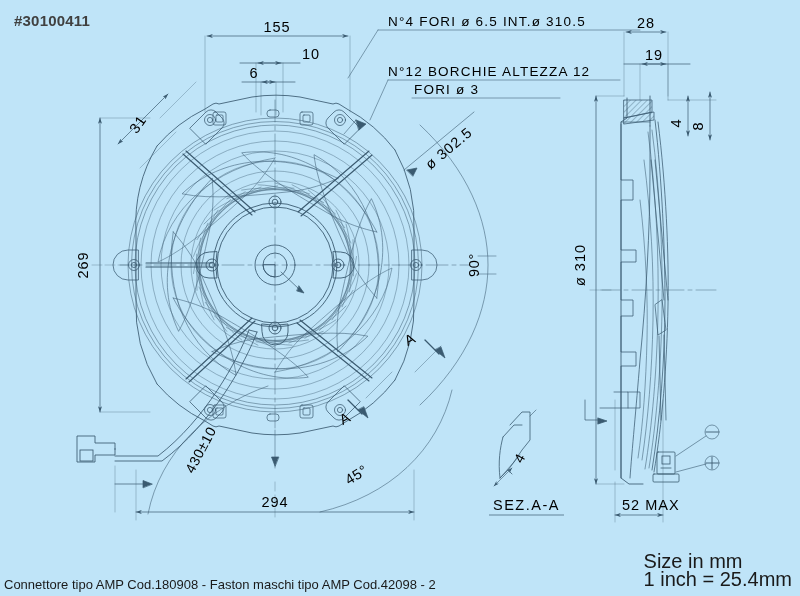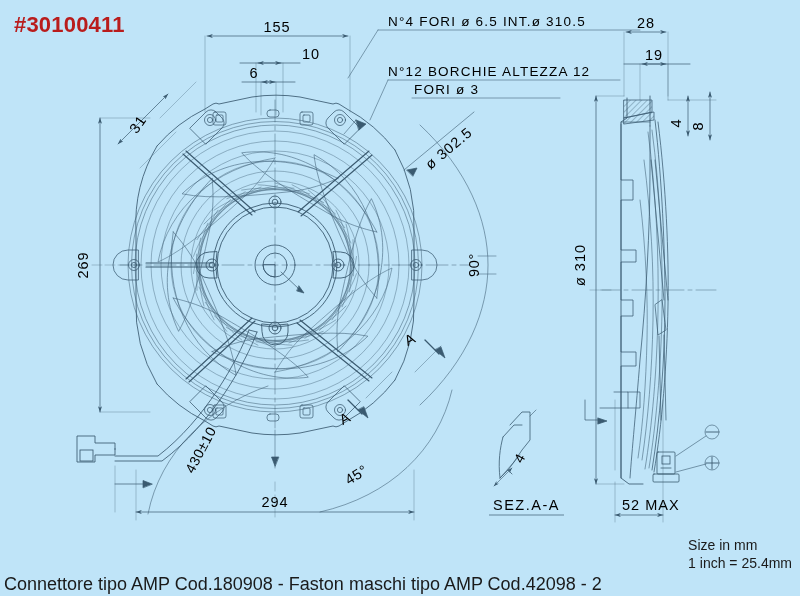--- a/index.html
+++ b/index.html
@@ -18,44 +18,44 @@
     position: absolute;
     left: 0; top: 0;
     width: 800px;
     height: 596px;
   }
   .part-no {
     position: absolute;
     left: 14px;
     top: 12px;
     font-family: "Liberation Sans", sans-serif;
-    font-size: 22px;
+    font-size: 15px;
     font-weight: bold;
-    color: #b91c1c;
+    color: #404040;
     letter-spacing: 0.2px;
     white-space: nowrap;
   }
   .footer-block {
     position: absolute;
     left: 4px;
     bottom: 4px;
     font-family: "Liberation Sans", sans-serif;
-    font-size: 18px;
+    font-size: 13px;
     color: #1a1a1a;
     line-height: 15px;
     white-space: nowrap;
   }
   .footer-block .it { font-style: normal; }
   .footer-block .en { font-style: italic; }
   .size-block {
     position: absolute;
     right: 8px;
-    bottom: 24px;
+    bottom: 8px;
     font-family: "Liberation Sans", sans-serif;
-    font-size: 14px;
+    font-size: 20px;
     color: #1a1a1a;
     line-height: 18px;
     text-align: left;
     white-space: nowrap;
   }
   svg { display: block; }
 </style>
 </head>
 <body>
 

